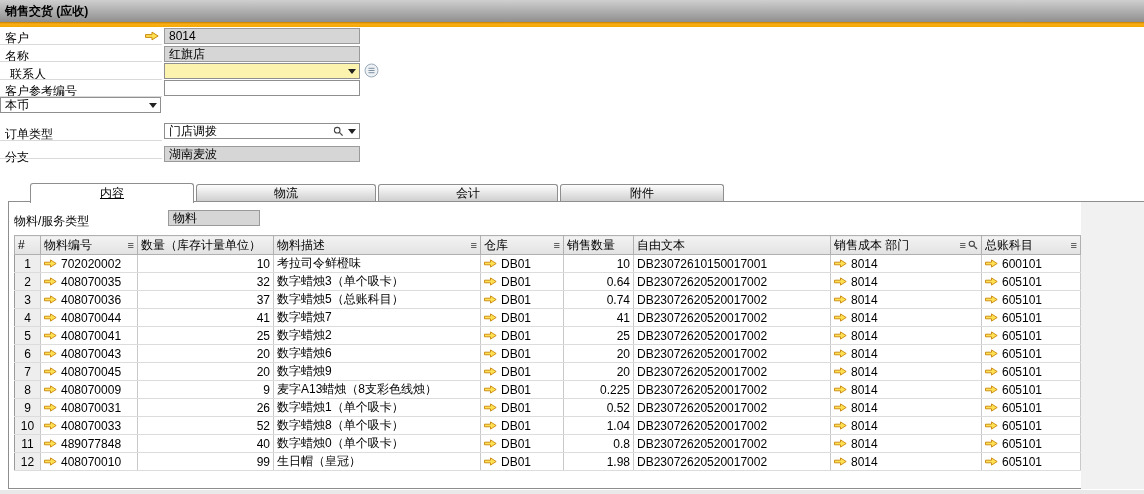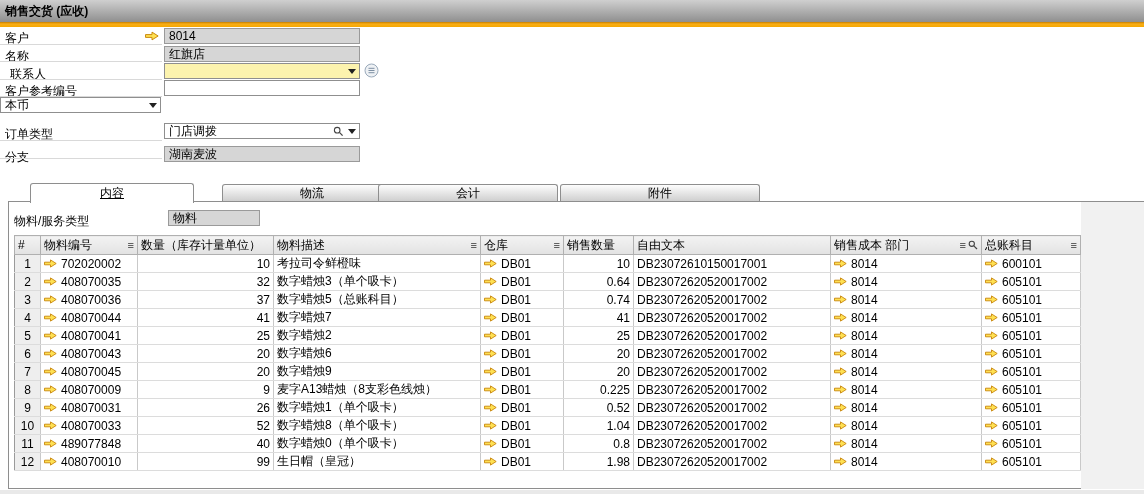--- a/index.html
+++ b/index.html
@@ -118,27 +118,27 @@
   </div>
 
   <div class="field readonly" style="left:164px;top:146px;width:196px;">湖南麦波</div>
 
   <div class="panel"></div>
   <div class="graypane"></div>
 
   <div class="tab active" style="left:30px;width:164px;">
     <span>内容</span>
   </div>
-  <div class="tab inactive" style="left:196px;width:180px;margin-left:26px;">
+  <div class="tab inactive" style="left:196px;width:180px;">
     <span>物流</span>
   </div>
   <div class="tab inactive" style="left:378px;width:180px;">
     <span>会计</span>
   </div>
-  <div class="tab inactive" style="left:560px;width:200px;">
+  <div class="tab inactive" style="left:560px;width:164px;">
     <span>附件</span>
   </div>
 
   <div class="flabel" style="left:14px;top:213px;">物料/服务类型</div>
   <div class="field readonly" style="left:168px;top:210px;width:92px;">物料</div>
 
   <table id="items-table">
       <colgroup>
         <col style="width: 26px;">
         <col style="width: 97px;">

